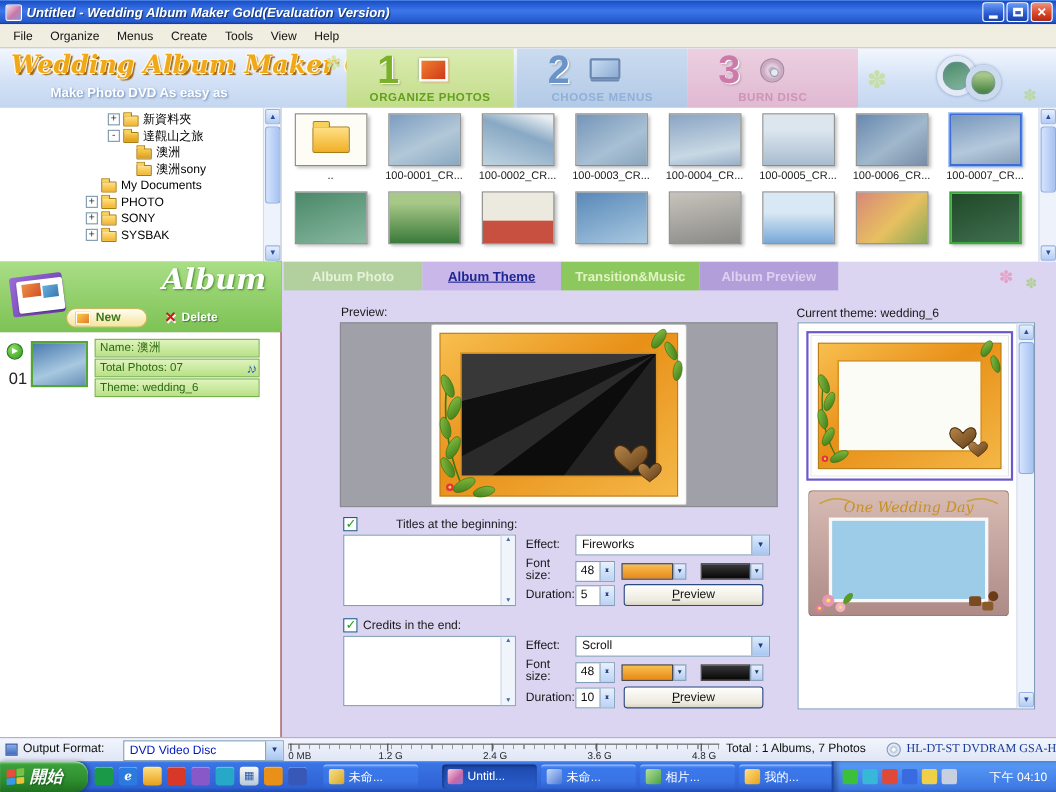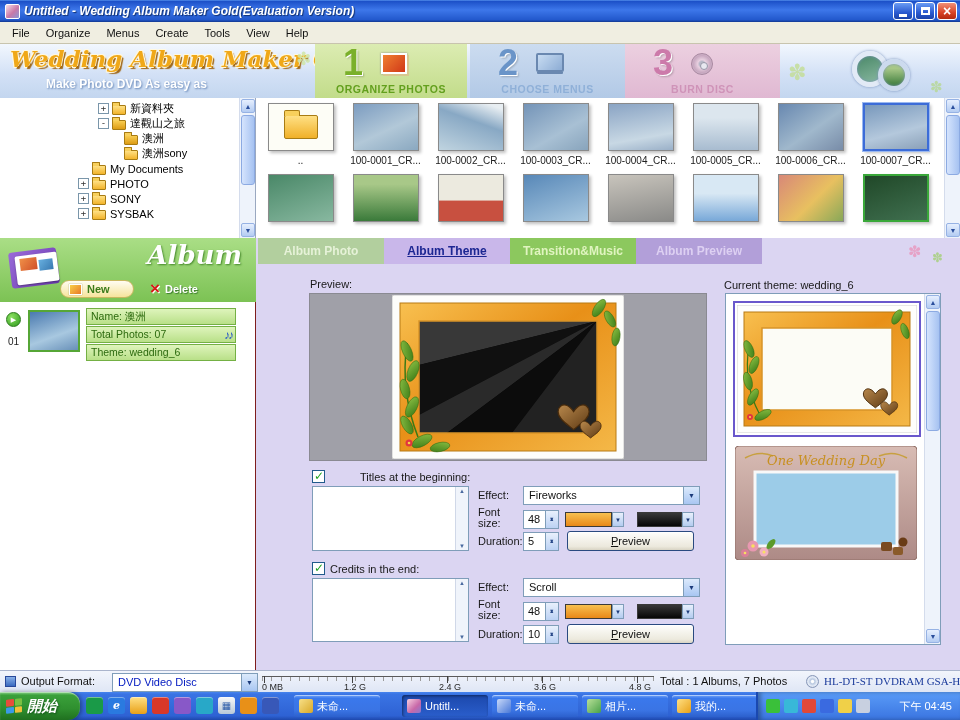--- a/index.html
+++ b/index.html
@@ -141,21 +141,21 @@
     border:1px solid #fff; box-shadow:0 0 1px #886; flex:none; }
   .btn-delete { position:absolute; left:150px; top:42px; height:18px; display:flex; align-items:center;
     gap:5px; font-size:11px; font-weight:bold; color:#fff; text-shadow:1px 1px 1px #3a7a2a; }
   .delx::before { content:"×"; color:#d81818; font-size:17px; font-weight:bold; line-height:14px;
     text-shadow:1px 1px 0 #fff; }
   .album-list { position:absolute; left:0; top:64px; width:255px; height:368px; background:#fff; }
   .play { position:absolute; left:6px; top:10px; width:15px; height:15px; border-radius:50%;
     background:radial-gradient(circle at 35% 30%,#8ae060,#2f9a1f); border:1px solid #2a7a1a;
     color:#fff; font-size:7px; line-height:14px; text-align:center; }
   .play::before { content:"▶"; }
-  .aindex { position:absolute; left:8px; top:34px; font-size:10px; color:#222; }
+  .aindex { position:absolute; left:8px; top:34px; font-size:15px; color:#222; }
   .athumb { position:absolute; left:28px; top:8px; width:52px; height:42px;
     background:linear-gradient(160deg,#4a7ab0,#a8c8e0 60%,#6890b8); border:2px solid #56a636; }
   .ainfo { position:absolute; left:86px; top:6px; width:150px; }
   .arow { position:relative; height:17px; margin-bottom:1px; border:1px solid #74b044;
     background:linear-gradient(180deg,#def4bc,#b9e088); font-size:10.5px; color:#2c6a0e;
     line-height:15px; padding:0 4px; white-space:nowrap; overflow:hidden; }
   .note { position:absolute; right:3px; top:1px; color:#2858c8; font-size:12px; }
   .note::before { content:"♪♪"; letter-spacing:-2px; }
 
   
@@ -728,17 +728,17 @@
         <span>我的...</span>
       </div>
     </div>
     <div class="tray">
       <span class="tri tr1"></span>
       <span class="tri tr2"></span>
       <span class="tri tr3"></span>
       <span class="tri tr4"></span>
       <span class="tri tr5"></span>
       <span class="tri tr6"></span>
-      <span class="clk">下午 04:45</span>
+      <span class="clk">下午 04:10</span>
     </div>
   </div>
 
 </div>
 
 </body></html>

